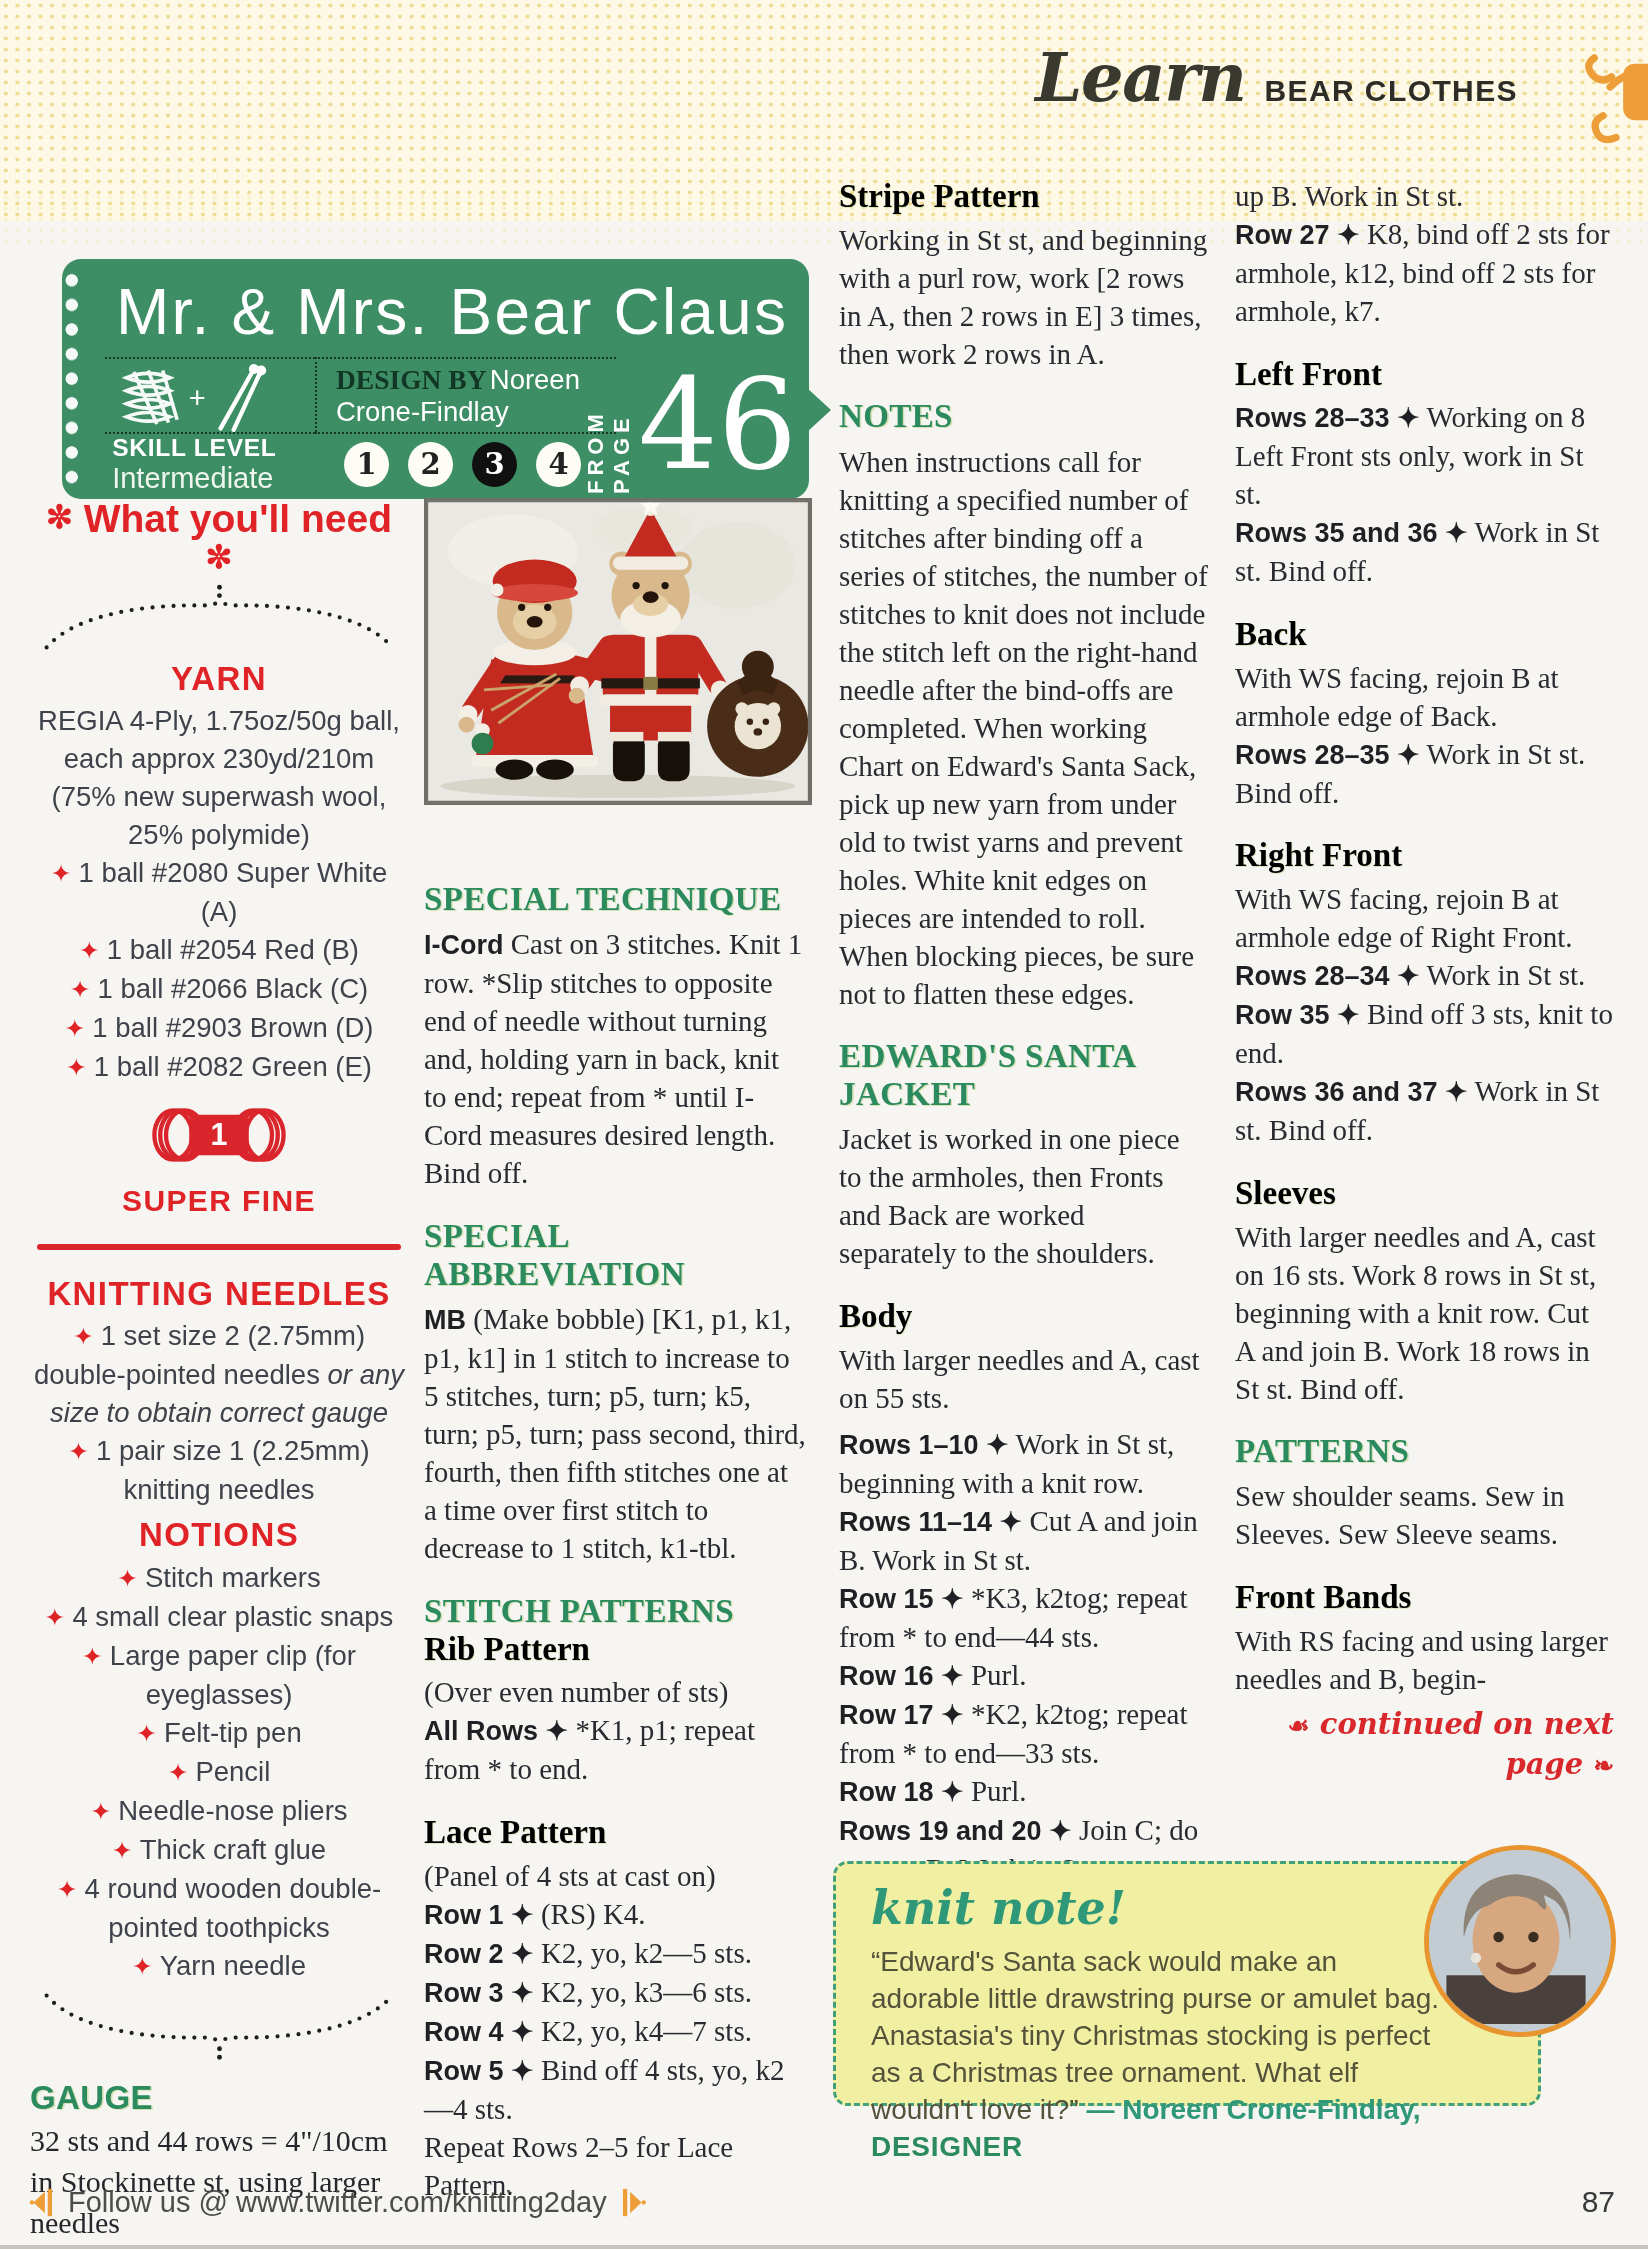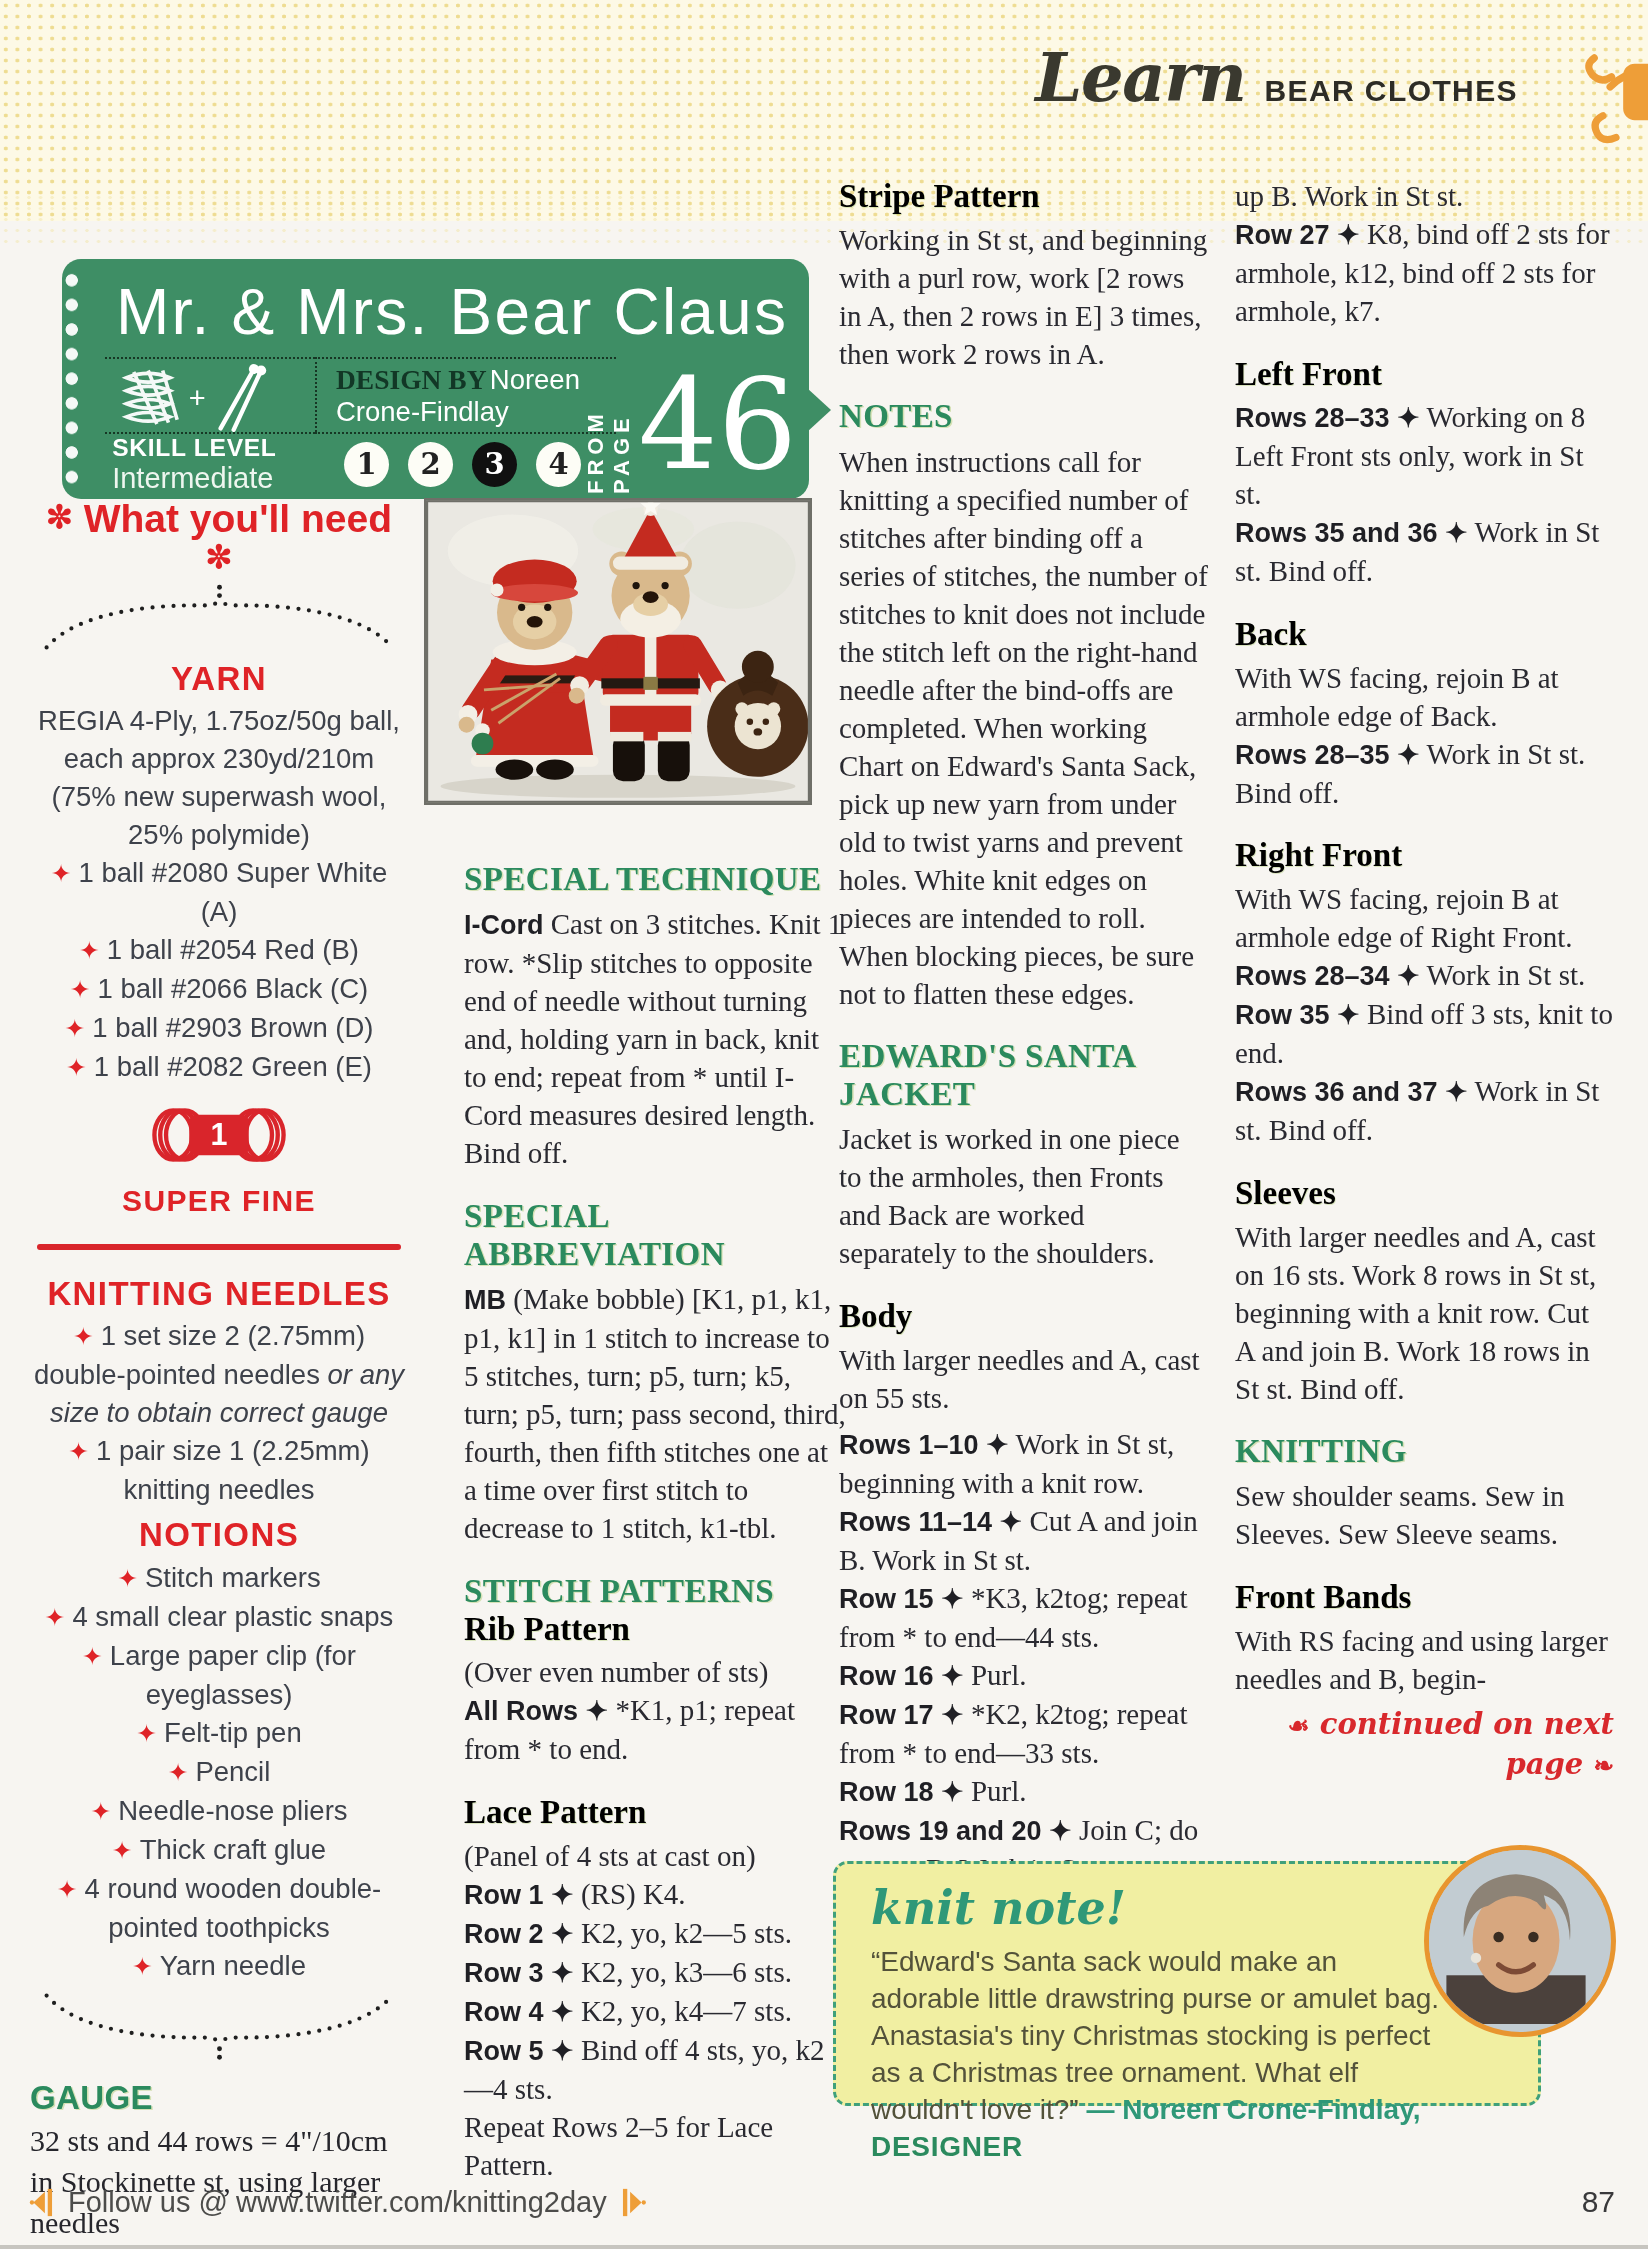--- a/index.html
+++ b/index.html
@@ -50,21 +50,21 @@
   
   .serif, .serif p{font-family:"Liberation Serif",serif;font-size:29px;line-height:38px;color:#2a2a31;}
   .col p{margin:0 0 17.4px 0;}
   .h-caps{font-size:33px;font-weight:bold;color:#2b8a5e;letter-spacing:0.4px;margin:24.6px 0 7.2px 0;
     text-shadow:1.4px 1.4px 0 rgba(150,190,70,.35);}
   .h-sub{font-size:33px;font-weight:bold;color:#000000;margin:24.6px 0 5.8px 0;text-shadow:0.7px 1.4px 0 rgba(150,190,70,.3);}
   .h-caps:first-child,.h-sub:first-child{margin-top:0;}
   .rl{font-family:"Liberation Sans",sans-serif;font-weight:bold;font-size:27px;color:#1f1f24;}
   .term{font-family:"Liberation Sans",sans-serif;font-weight:bold;font-size:27px;color:#1f1f24;}
   .col{position:absolute;}
-  #col2{left:424px;top:860px;width:382px;margin-left:40px;}
+  #col2{left:424px;top:880px;width:382px;}
   #col3{left:839px;top:177px;width:369px;}
   #col4{left:1235px;top:177px;width:379px;}
 
   
   #needs{left:30px;top:498px;width:378px;text-align:center;font-size:27.5px;line-height:38px;color:#3e424b;}
   .panel-title{font-size:39px;font-weight:bold;color:#df2327;margin-bottom:2.9px;}
   .panel-title .spark{font-size:32px;vertical-align:4.3px;}
   .red-h{font-size:33px;font-weight:bold;color:#df2327;letter-spacing:1.4px;margin:7.2px 0 4.3px 0;}
   .bracket{display:block;margin:4.3px auto;}
   ul.plain{list-style:none;margin:0;padding:0;}
@@ -359,21 +359,21 @@
     <div class="h-sub">Back</div>
     <p style="margin-bottom:0;">With WS facing, rejoin B at armhole edge of Back.</p>
     <p><span class="rl">Rows 28–35 ✦</span> <span>Work in St st. Bind off.</span></p>
     <div class="h-sub">Right Front</div>
     <p style="margin-bottom:0;">With WS facing, rejoin B at armhole edge of Right Front.</p>
     <p style="margin-bottom:0;"><span class="rl">Rows 28–34 ✦</span> <span>Work in St st.</span></p>
     <p style="margin-bottom:0;"><span class="rl">Row 35 ✦</span> <span>Bind off 3 sts, knit to end.</span></p>
     <p><span class="rl">Rows 36 and 37 ✦</span> <span>Work in St st. Bind off.</span></p>
     <div class="h-sub">Sleeves</div>
     <p>With larger needles and A, cast on 16 sts. Work 8 rows in St st, beginning with a knit row. Cut A and join B. Work 18 rows in St st. Bind off.</p>
-    <div class="h-caps">KNITTING</div>
+    <div class="h-caps">PATTERNS</div>
     <p>Sew shoulder seams. Sew in Sleeves. Sew Sleeve seams.</p>
     <div class="h-sub">Front Bands</div>
     <p style="margin-bottom:0;">With RS facing and using larger needles and B, begin-</p>
     <div class="continued">
       <span class="orn">☙</span>
       <span>continued on next page</span>
       <span class="orn">❧</span>
     </div>
   </div>
 

